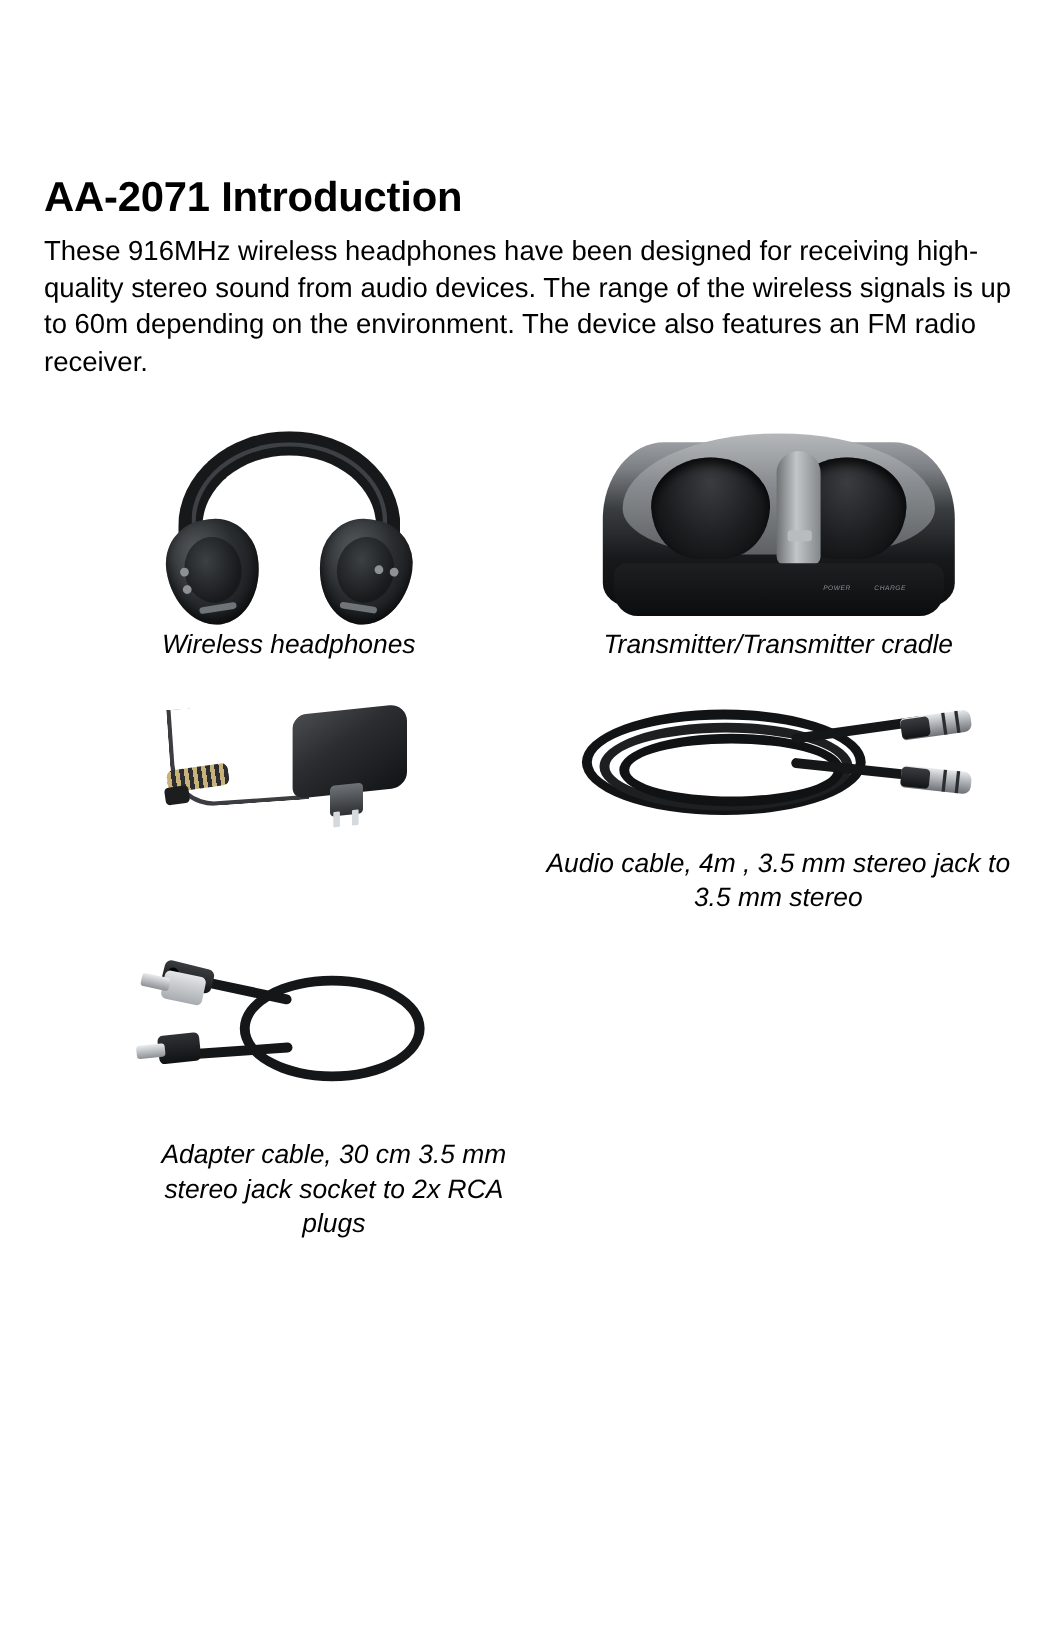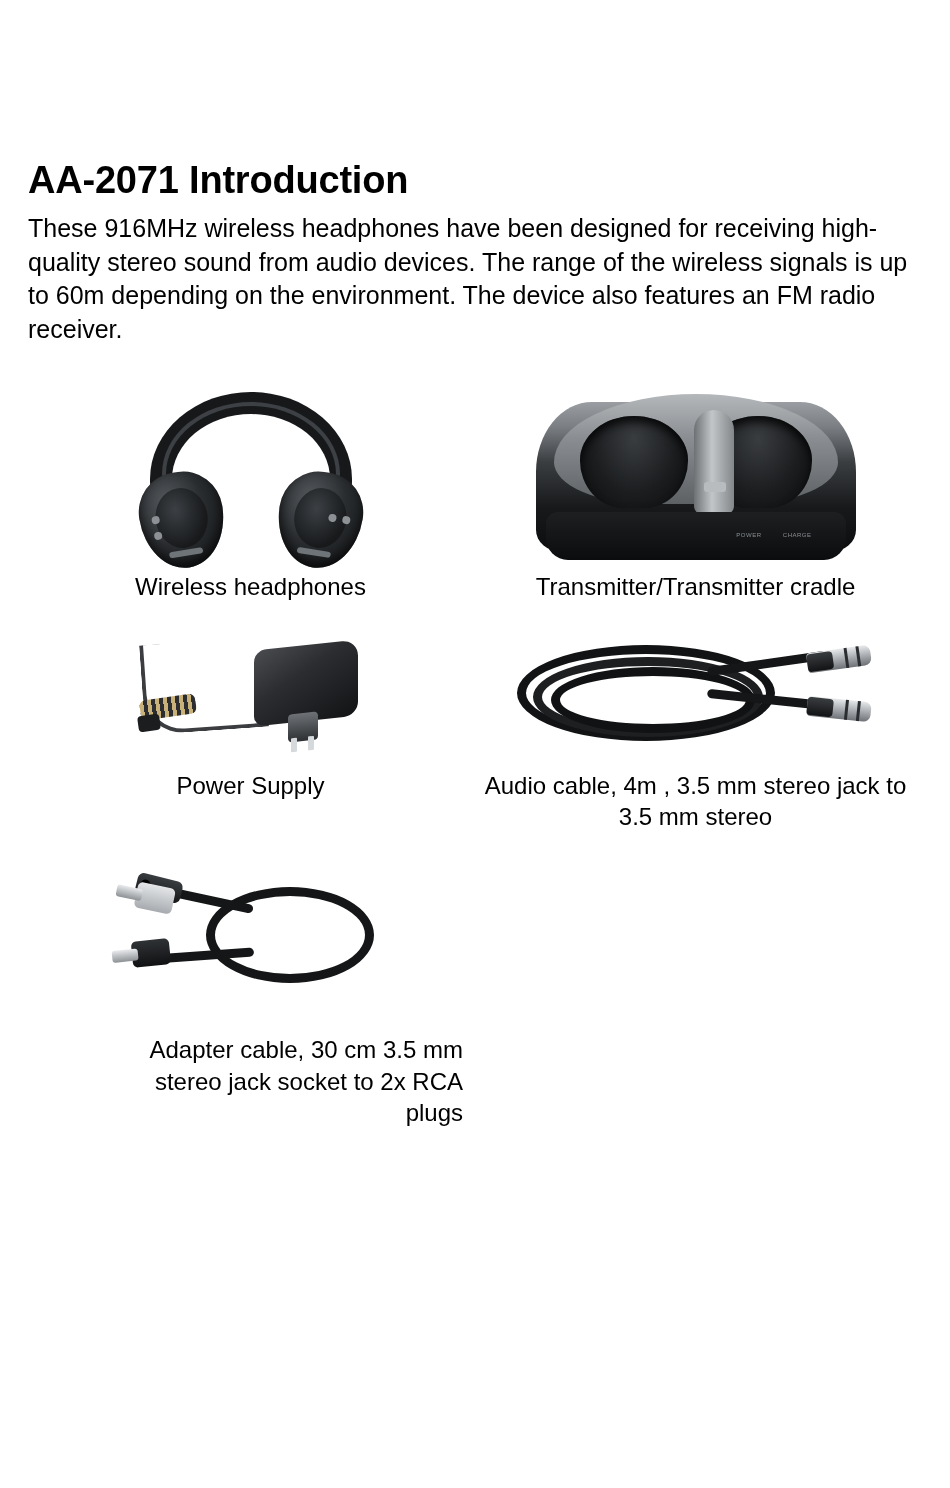--- a/index.html
+++ b/index.html
@@ -13,21 +13,21 @@
     font-family: "Liberation Sans", sans-serif;
     color: #000000;
     position: relative;
     overflow: hidden;
   }
   .page {
     position: relative;
     width: 950px;
     height: 1488px;
     box-sizing: border-box;
-    padding: 0 28px;
+    padding: 0 40px;
   }
   .h1 {
     font-size: 38px;
     font-weight: bold;
     letter-spacing: -0.2px;
     margin: 0;
     padding-top: 160px;
     line-height: 1.1;
   }
   .intro {
@@ -43,40 +43,41 @@
     padding-top: 106px;
     line-height: 1.1;
   }
   .grid {
     margin-top: 34px;
     width: 890px;
   }
   .row {
     display: flex;
     width: 100%;
+    font-style: italic;
   }
   .cell {
     width: 50%;
     box-sizing: border-box;
   }
   .art {
     height: 190px;
     display: flex;
     align-items: center;
     justify-content: center;
     position: relative;
   }
   .caption {
     font-size: 24px;
     line-height: 1.3;
     text-align: center;
     padding: 0 10px;
   }
   .caption.left2 {
-    text-align: right;
+    text-align: center;
     padding-left: 92px;
   }
 
   
   .headphones {
     position: relative;
     width: 230px;
     height: 180px;
   }
   .hp-band {
@@ -464,21 +465,20 @@
             <div class="psu-cord"></div>
             <div class="psu-coil"></div>
             <div class="psu-plug"></div>
             <div class="psu-brick"></div>
             <div class="psu-pins">
               <div class="psu-pin p1"></div>
               <div class="psu-pin p2"></div>
             </div>
           </div>
         </div>
-        <div class="caption">Power Supply</div>
       </div>
 
       <div class="cell">
         <div class="art" style="height:150px;">
           <div class="cable">
             <div class="cb-loop l1"></div>
             <div class="cb-loop l2"></div>
             <div class="cb-loop l3"></div>
             <div class="cb-lead a"></div>
             <div class="cb-lead b"></div>

